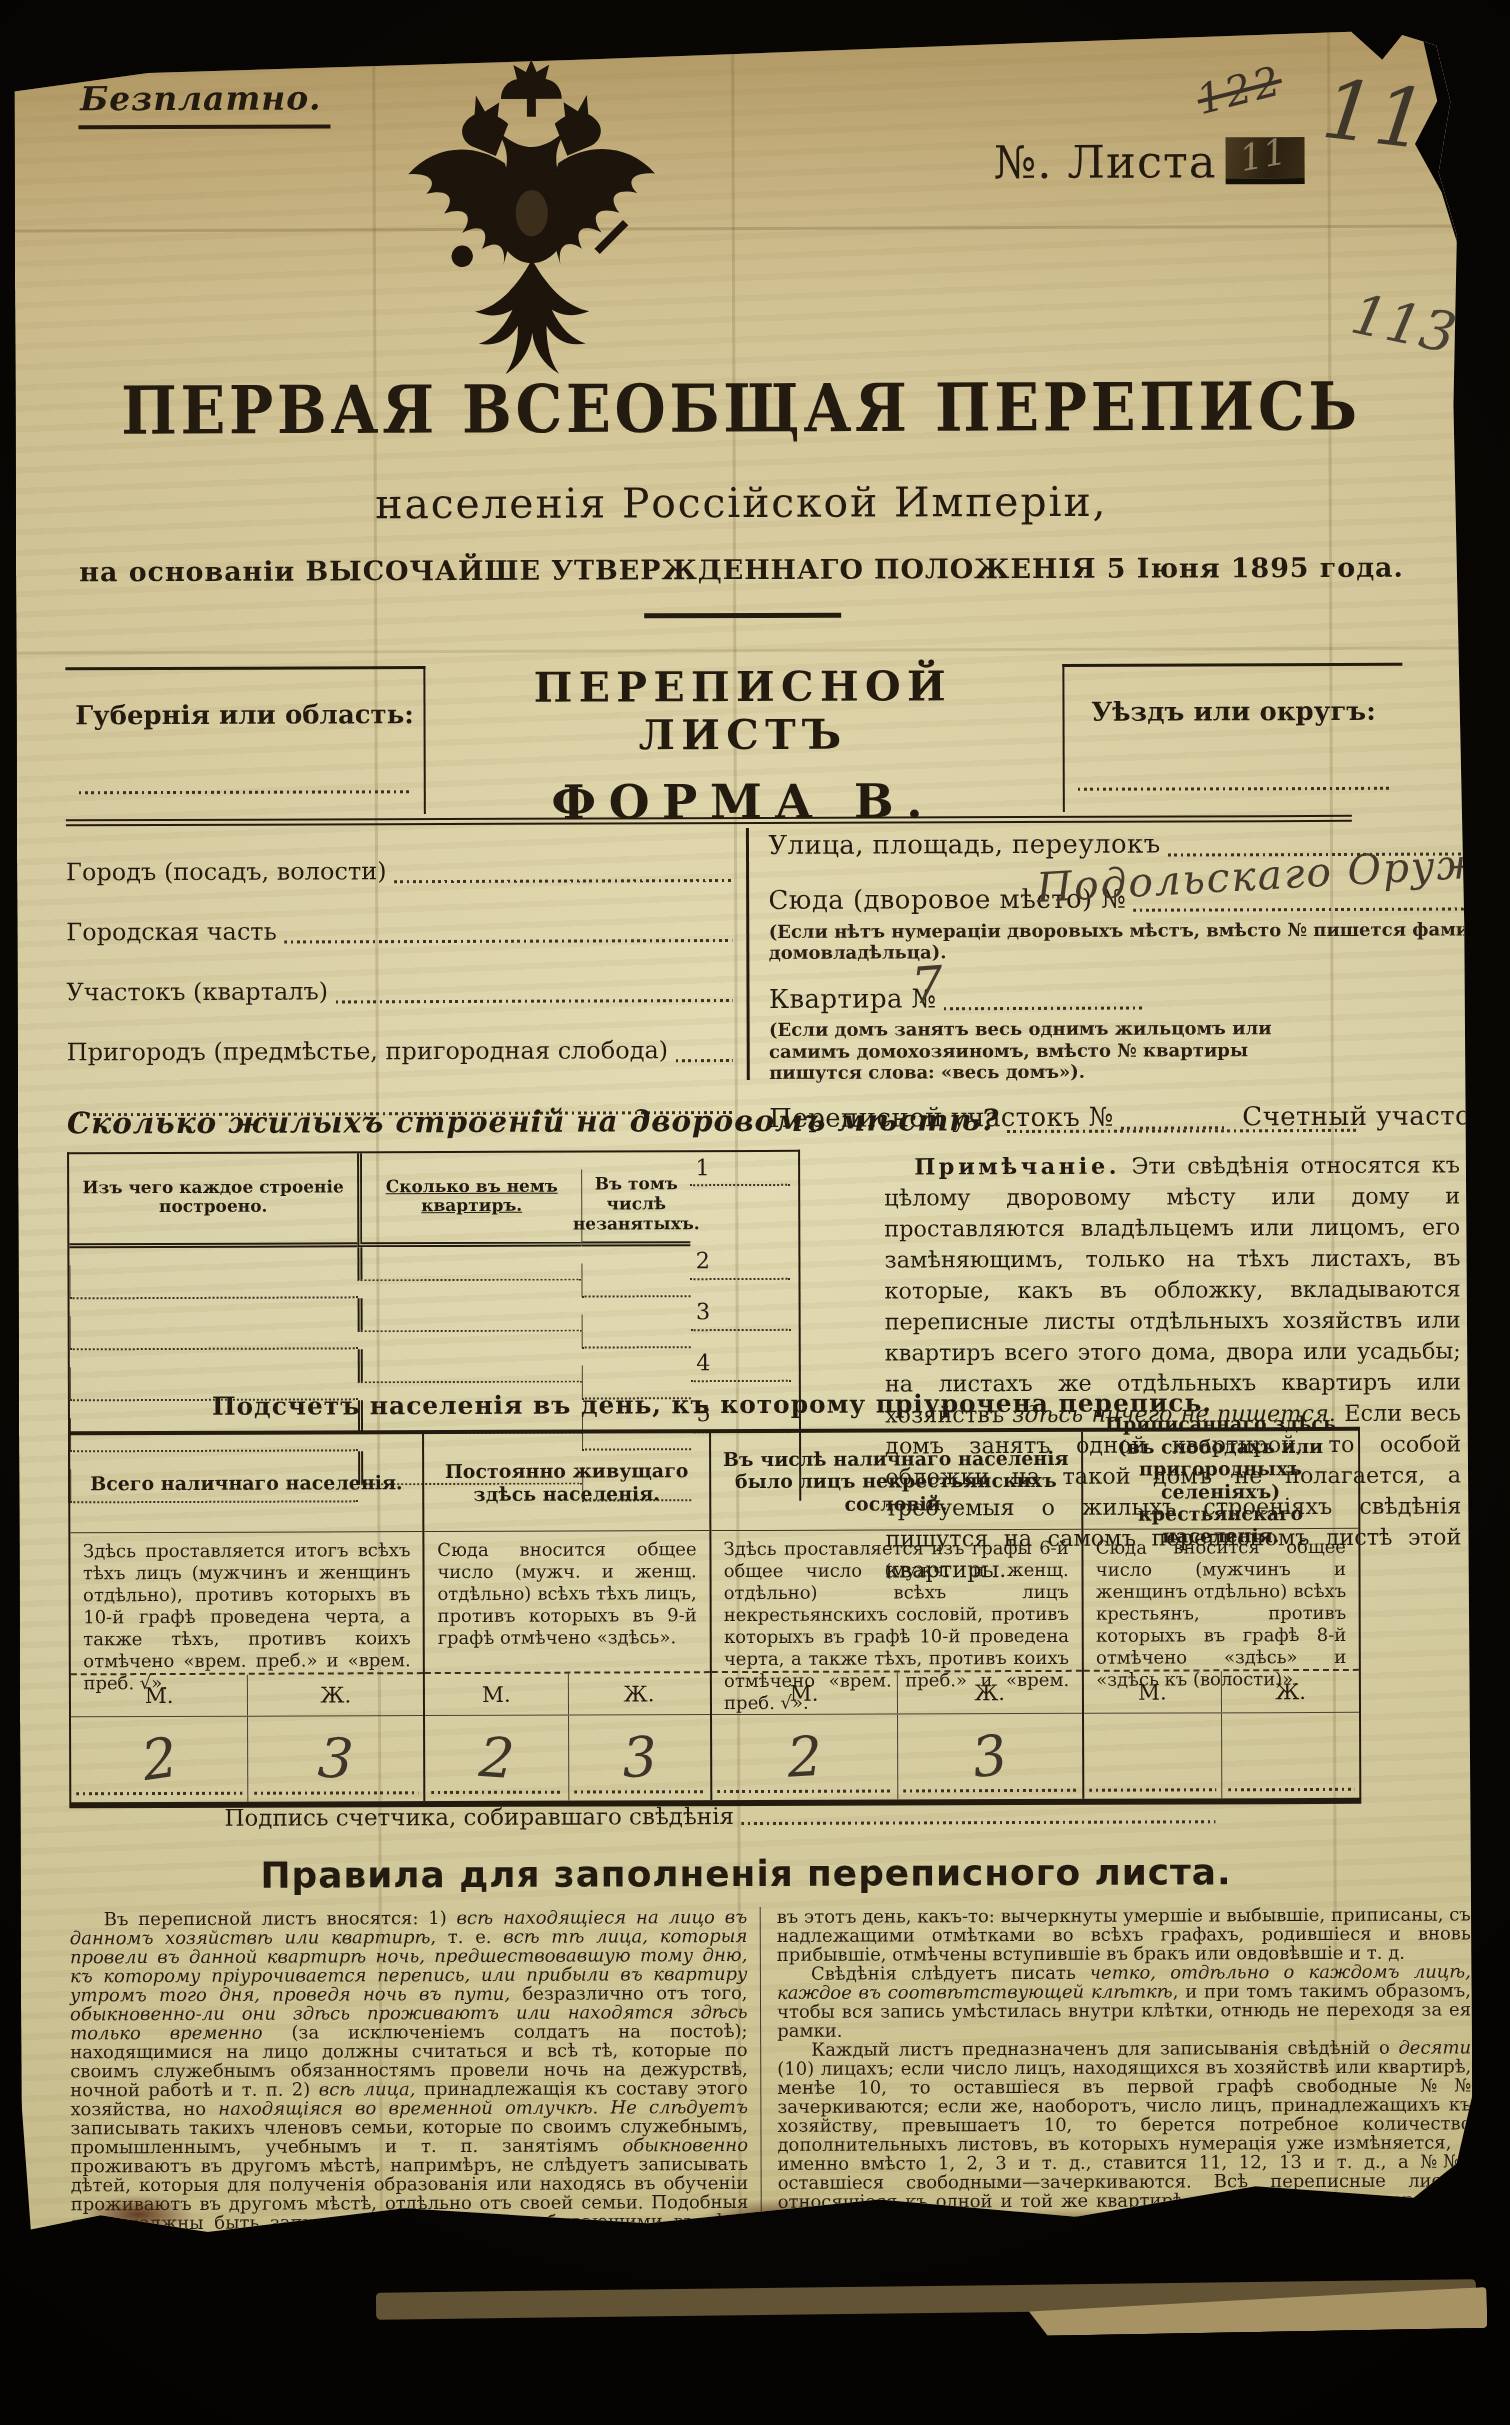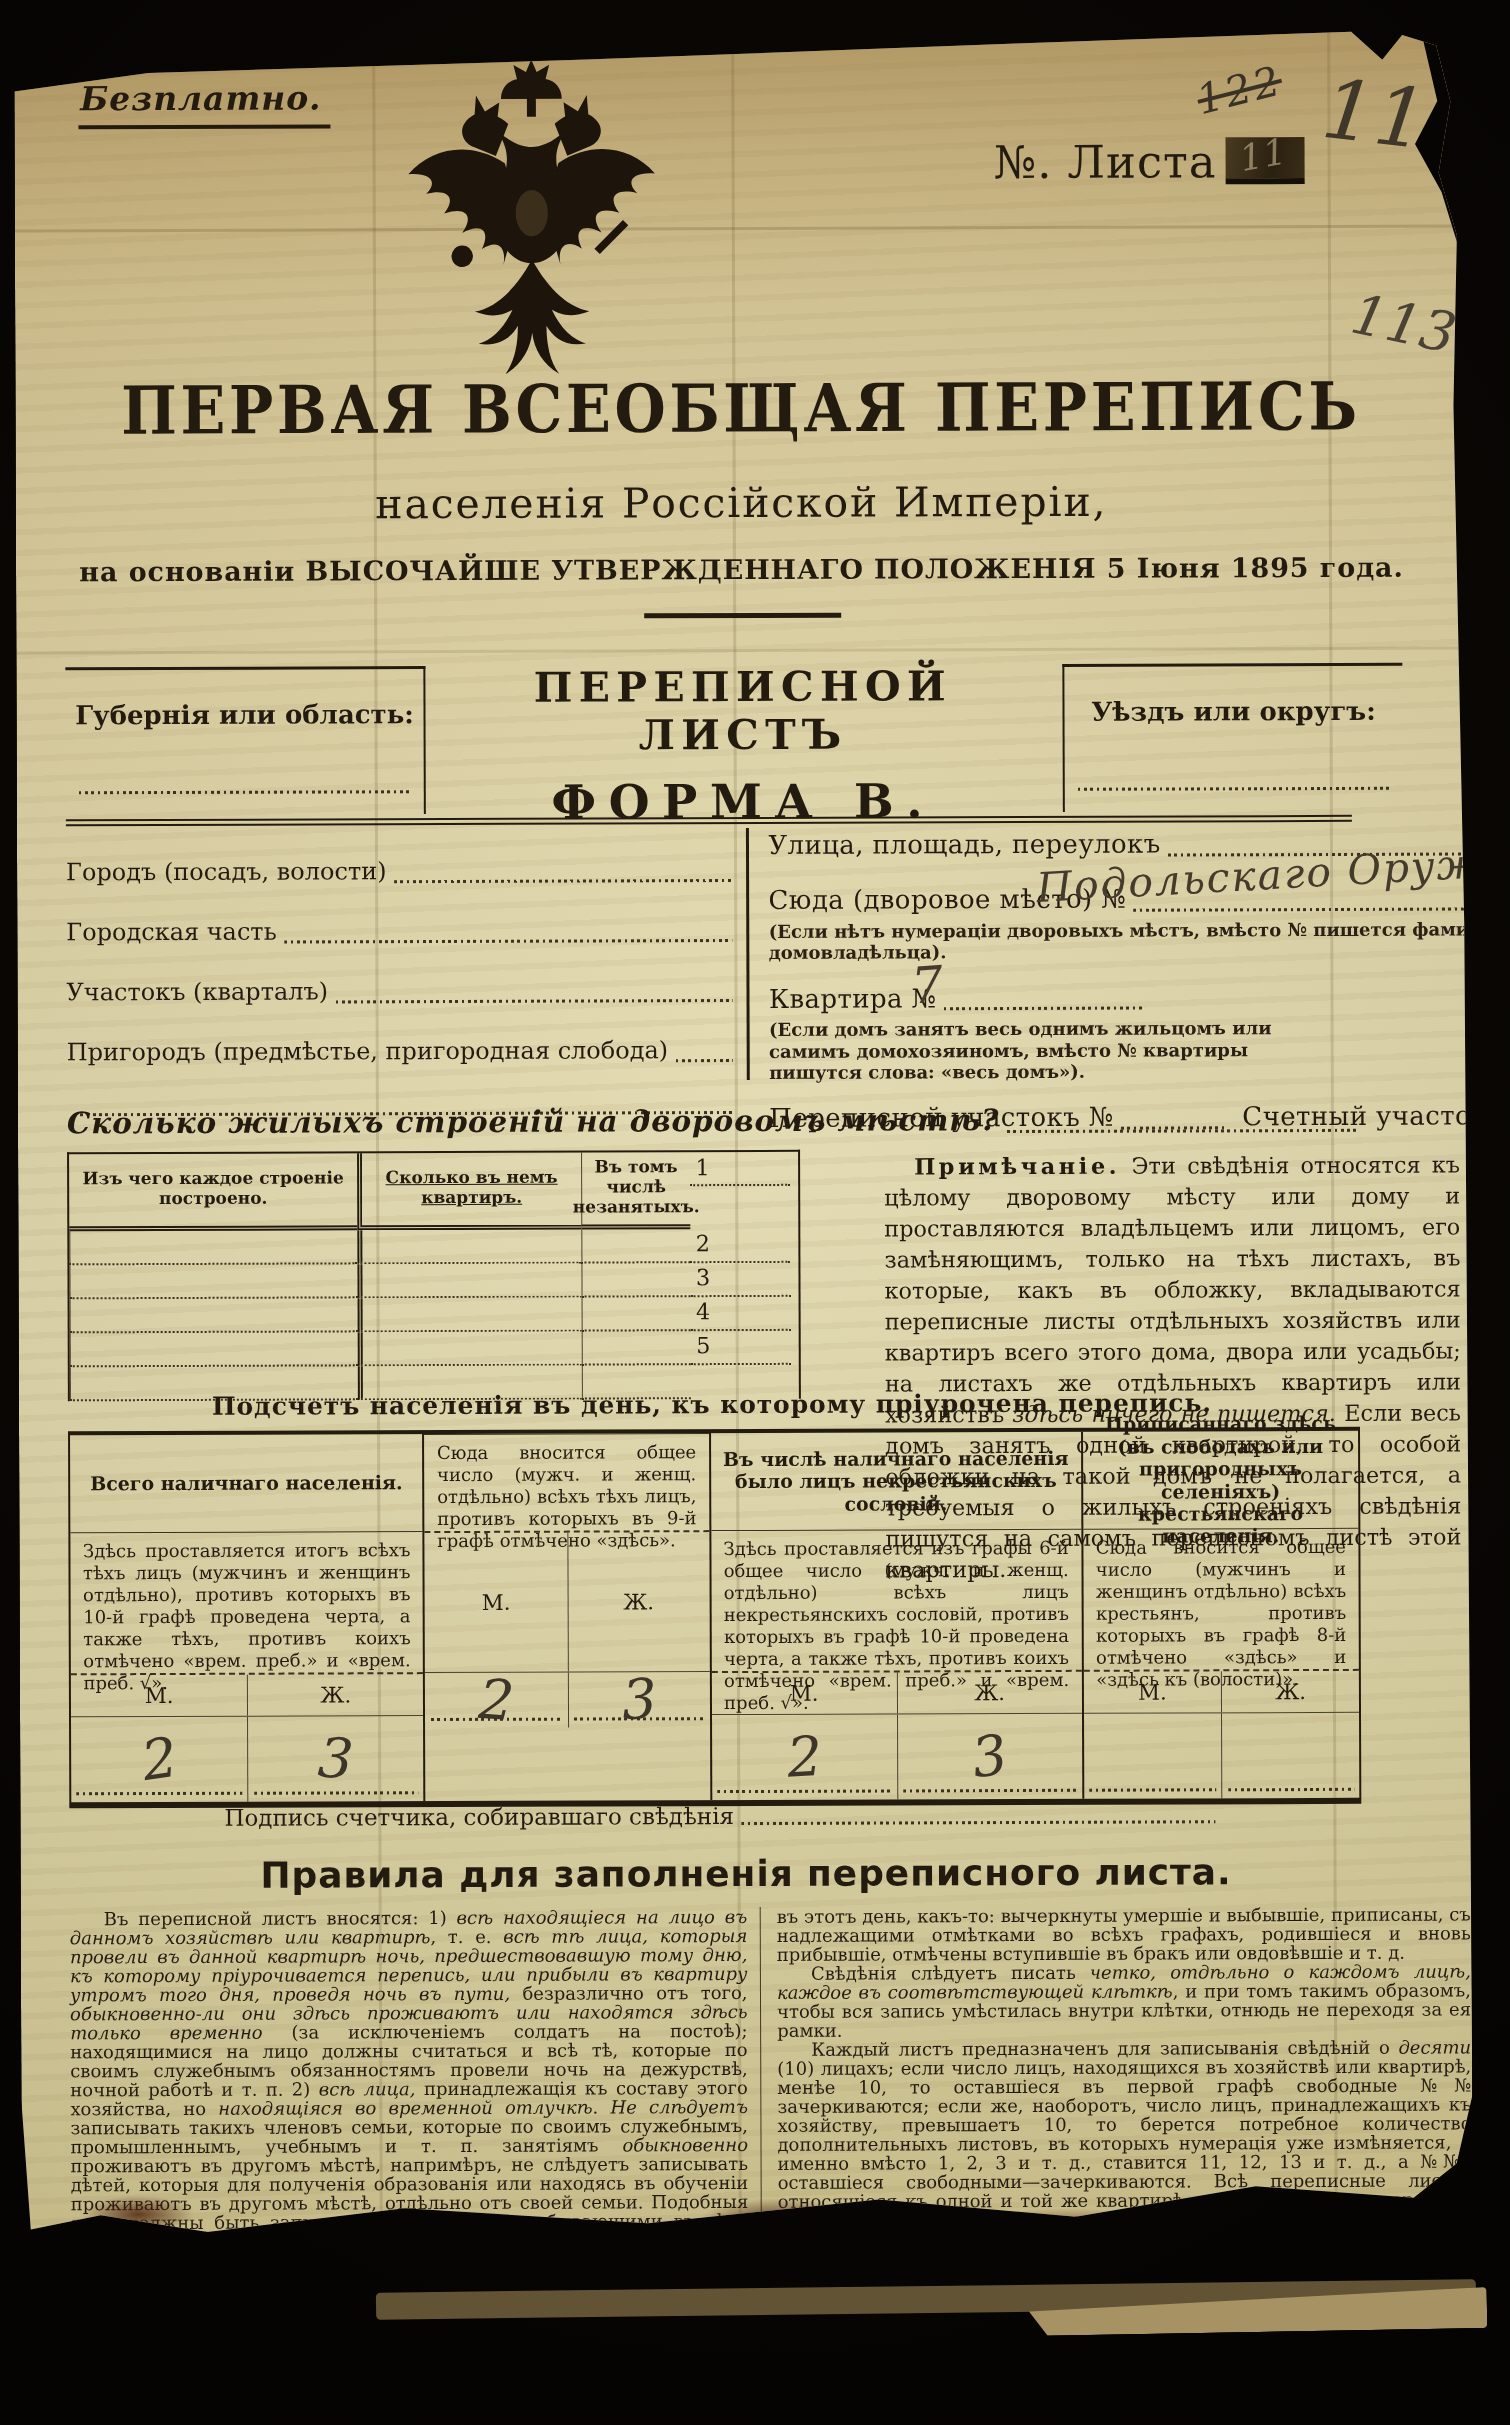--- a/index.html
+++ b/index.html
@@ -86,21 +86,21 @@
   
   .skolko{left:49px;top:1071px;width:1292px;display:flex;font-size:29.5px;font-style:italic;font-weight:bold;align-items:flex-end;}
   .skolko .lbl{padding-bottom:1.8px;letter-spacing:0.9px;white-space:nowrap;}
   
   .bt{left:49px;top:1118px;width:729px;border:2.7px solid #241b10;border-bottom:none;
     display:grid;grid-template-columns:288px 224px 109px 100px;}
   .bt-h{font-size:17px;font-weight:bold;line-height:19.7px;text-align:center;padding:5.4px 5.4px 7.2px;
     border-bottom:5.4px double #241b10;display:flex;align-items:center;justify-content:center;}
   .bt-c{height:32px;position:relative;border-bottom:2.2px dotted #3c3120;}
   .bt-c .num{position:absolute;left:5.4px;top:1.8px;font-size:22.4px;}
-  .bl{border-left:1.8px solid #4a4030;}
+  .bl{border-left:1.8px solid #4a4030;margin-top:17px;}
   .bdbl{border-left:5.4px double #241b10;text-decoration:underline;}
   
   .note{left:866px;top:1120px;width:576px;font-size:22.4px;line-height:31px;text-align:justify;}
   .note p{margin:0;text-indent:30px;}
   .note .note-label{font-weight:bold;letter-spacing:3.6px;}
   
   .ct-title{left:49px;top:1358px;width:1288px;text-align:center;font-size:25px;font-weight:bold;letter-spacing:0.9px;}
   .ct{left:49px;top:1397px;width:1288px;border:2.7px solid #241b10;border-top-width:4.5px;border-bottom-width:6.3px;
     display:grid;grid-template-columns:394fr 320fr 416fr 310fr;}
   .ct-col{display:grid;grid-template-rows:97px 141px 43px 86px;border-left:2.7px solid #241b10;}
@@ -306,20 +306,21 @@
               <span class="hw hw-num tilt0">2</span>
               <span class="vdots"></span>
             </div>
             <div class="ct-cell f">
               <span class="hw hw-num tilt1">3</span>
               <span class="vdots"></span>
             </div>
           </div>
         </div>
         <div class="ct-col">
+          <div class="ct-h">Постоянно живущаго здѣсь населенія.</div>
           <div class="ct-d">Сюда вносится общее число (мужч. и женщ. отдѣльно) всѣхъ тѣхъ лицъ, противъ которыхъ въ 9-й графѣ отмѣчено «здѣсь».</div>
           <div class="ct-mj">
             <span class="m">М.</span>
             <span class="f">Ж.</span>
           </div>
           <div class="ct-vals">
             <div class="ct-cell m">
               <span class="hw hw-num tilt1">2</span>
               <span class="vdots"></span>
             </div>

